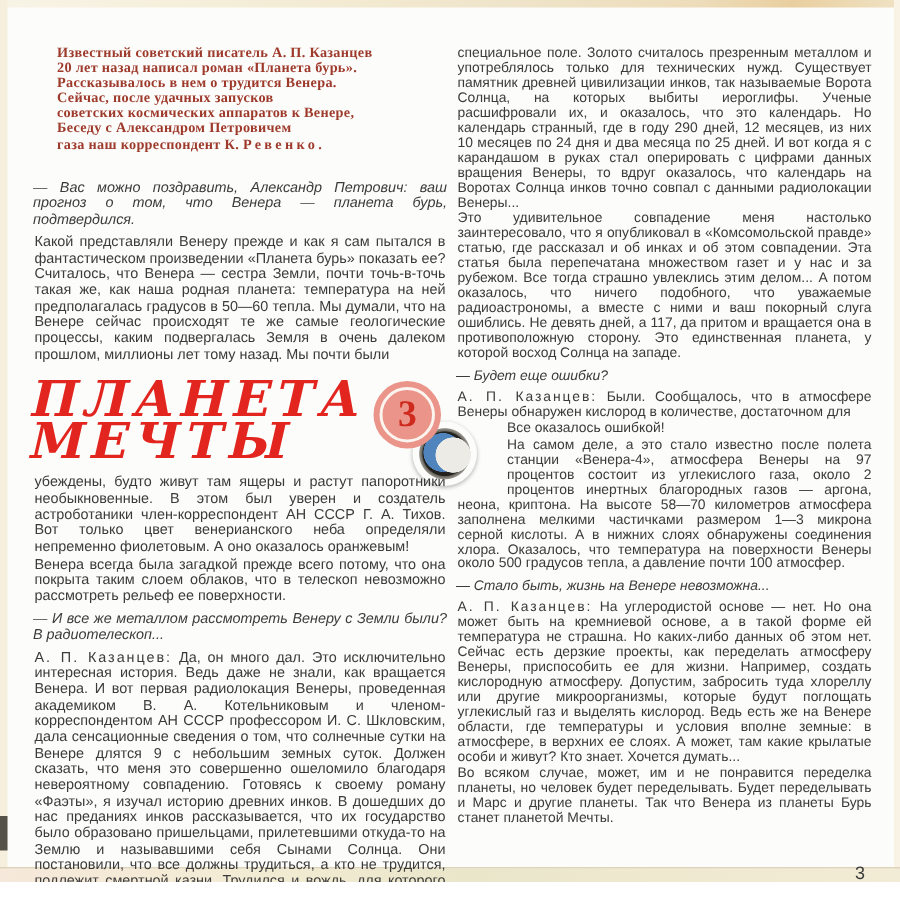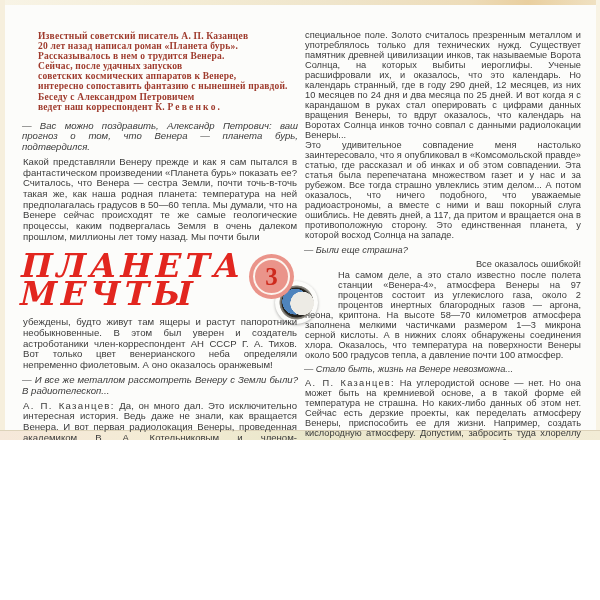--- a/index.html
+++ b/index.html
@@ -1,17 +1,17 @@
 <!DOCTYPE html>
 <html><head>
 <meta charset="utf-8">
 <style>
   html,body{margin:0;padding:0;}
   #page{
-    position:relative;width:600px;height:440px;overflow:hidden;
+    position:relative;width:600px;height:588px;overflow:hidden;
     background:#fcfcfa;
     font-family:"Liberation Sans",sans-serif;
     color:#3b3b3b;
   }
   
   .edge-top{position:absolute;top:0;left:0;right:0;height:5px;
     background:linear-gradient(90deg,#f8f4e6,#f3ebd3 35%,#efe5cb 55%,#eddcb9 78%,#e9cf9f 88%,#f0e2c4);}
   .edge-bottom{position:absolute;bottom:0;left:0;right:0;height:9px;border-top:1px solid #ddd3ba;
     background:linear-gradient(90deg,#f6e8da,#f3ecd4 28%,#e9e6ca 52%,#efe9d0 75%,#f2ecd6);}
   .edge-left{position:absolute;left:0;top:0;bottom:0;width:5px;background:#f6efdd;}
@@ -55,72 +55,73 @@
     position:absolute;left:275px;top:281px;width:43px;height:43px;border-radius:50%;z-index:2;
     background:
       radial-gradient(circle at 63% 52%, #edebe5 0 33%, rgba(0,0,0,0) 34%),
       radial-gradient(circle at 47% 48%, #4f84bd 0 40%, rgba(0,0,0,0) 41%),
       radial-gradient(circle at 50% 50%, #23221f 0 48%, #6a675f 50%, #94918a 55%, rgba(0,0,0,0) 57%);
     box-shadow:0 1px 3px rgba(0,0,0,0.3);
   }
 
   
   .spacer{float:left;width:34px;height:41px;}
-  .indent{padding-left:19px;text-align:right;}
+  .indent{padding-left:19px;text-align:left;}
 
   .page-number{position:absolute;left:570px;top:575px;font-size:12px;color:#3b3b3b;}
 </style>
 </head>
 <body>
 
 <div id="page">
   <div class="edge-top"></div>
   <div class="edge-left"></div>
   <div class="edge-right"></div>
   <div class="edge-bottom"></div>
   <div class="scan-mark"></div>
 
   <div class="intro">
     <div>Известный советский писатель А. П. Казанцев</div>
     <div>20 лет назад написал роман «Планета бурь».</div>
     <div>Рассказывалось в нем о трудится Венера.</div>
     <div>Сейчас, после удачных запусков</div>
     <div>советских космических аппаратов к Венере,</div>
-    <div>интересно сопоставить фантазию с нынешней правдой.</div>
     <div>Беседу с Александром Петровичем</div>
     <div>
-      <span>ведет наш корреспондент К.</span>
+      <span>газа наш корреспондент К.</span>
       <span class="nm-sp">Ревенко.</span>
     </div>
   </div>
 
   <div class="col lc">
     <p class="q">— Вас можно поздравить, Александр Петрович: ваш прогноз о том, что Венера — планета бурь, подтвердился.</p>
     <p>Какой представляли Венеру прежде и как я сам пытался в фантастическом произведении «Планета бурь» показать ее? Считалось, что Венера — сестра Земли, почти точь-в-точь такая же, как наша родная планета: температура на ней предполагалась градусов в 50—60 тепла. Мы думали, что на Венере сейчас происходят те же самые геологические процессы, каким подвергалась Земля в очень далеком прошлом, миллионы лет тому назад. Мы почти были</p>
 
     <div class="title">
       <div>ПЛАНЕТА</div>
       <div>МЕЧТЫ</div>
     </div>
 
     <p>убеждены, будто живут там ящеры и растут папоротники необыкновенные. В этом был уверен и создатель астроботаники член-корреспондент АН СССР Г. А. Тихов. Вот только цвет венерианского неба определяли непременно фиолетовым. А оно оказалось оранжевым!</p>
+    <p>Венера всегда была загадкой прежде всего потому, что она покрыта таким слоем облаков, что в телескоп невозможно рассмотреть рельеф ее поверхности.</p>
     <p class="q">— И все же металлом рассмотреть Венеру с Земли были? В радиотелескоп...</p>
     <p><span class="nm">А. П. Казанцев:</span><span> Да, он много дал. Это исключительно интересная история. Ведь даже не знали, как вращается Венера. И вот первая радиолокация Венеры, проведенная академиком В. А. Котельниковым и членом-корреспондентом АН СССР профессором И. С. Шкловским, дала сенсационные сведения о том, что солнечные сутки на Венере длятся 9 с небольшим земных суток. Должен сказать, что меня это совершенно ошеломило благодаря невероятному совпадению. Готовясь к своему роману «Фаэты», я изучал историю древних инков. В дошедших до нас преданиях инков рассказывается, что их государство было образовано пришельцами, прилетевшими откуда-то на Землю и называвшими себя Сынами Солнца. Они постановили, что все должны трудиться, а кто не трудится, подлежит смертной казни. Трудился и вождь, для которого отводилось</span></p>
   </div>
 
   <div class="badge">
     <span class="badge-num">3</span>
   </div>
 
   <div class="planet"></div>
 
   <div class="col rc">
     <p>специальное поле. Золото считалось презренным металлом и употреблялось только для технических нужд. Существует памятник древней цивилизации инков, так называемые Ворота Солнца, на которых выбиты иероглифы. Ученые расшифровали их, и оказалось, что это календарь. Но календарь странный, где в году 290 дней, 12 месяцев, из них 10 месяцев по 24 дня и два месяца по 25 дней. И вот когда я с карандашом в руках стал оперировать с цифрами данных вращения Венеры, то вдруг оказалось, что календарь на Воротах Солнца инков точно совпал с данными радиолокации Венеры...</p>
     <p>Это удивительное совпадение меня настолько заинтересовало, что я опубликовал в «Комсомольской правде» статью, где рассказал и об инках и об этом совпадении. Эта статья была перепечатана множеством газет и у нас и за рубежом. Все тогда страшно увлеклись этим делом... А потом оказалось, что ничего подобного, что уважаемые радиоастрономы, а вместе с ними и ваш покорный слуга ошиблись. Не девять дней, а 117, да притом и вращается она в противоположную сторону. Это единственная планета, у которой восход Солнца на западе.</p>
-    <p class="q">— Были еще страшна?</p>
+    <p class="q">— Будет еще ошибки?</p>
+    <p><span class="nm">А. П. Казанцев:</span><span> Были. Сообщалось, что в атмосфере Венеры обнаружен кислород в количестве, достаточном для</span></p>
     <div>
       <span class="spacer"></span>
     </div>
     <p class="indent">Все оказалось ошибкой!</p>
     <p>На самом деле, а это стало известно после полета станции «Венера-4», атмосфера Венеры на 97 процентов состоит из углекислого газа, около 2 процентов инертных благородных газов — аргона, неона, криптона. На высоте 58—70 километров атмосфера заполнена мелкими частичками размером 1—3 микрона серной кислоты. А в нижних слоях обнаружены соединения хлора. Оказалось, что температура на поверхности Венеры около 500 градусов тепла, а давление почти 100 атмосфер.</p>
     <p class="q">— Стало быть, жизнь на Венере невозможна...</p>
     <p><span class="nm">А. П. Казанцев:</span><span> На углеродистой основе — нет. Но она может быть на кремниевой основе, а в такой форме ей температура не страшна. Но каких-либо данных об этом нет. Сейчас есть дерзкие проекты, как переделать атмосферу Венеры, приспособить ее для жизни. Например, создать кислородную атмосферу. Допустим, забросить туда хлореллу или другие микроорганизмы, которые будут поглощать углекислый газ и выделять кислород. Ведь есть же на Венере области, где температуры и условия вполне земные: в атмосфере, в верхних ее слоях. А может, там какие крылатые особи и живут? Кто знает. Хочется думать...</span></p>
     <p>Во всяком случае, может, им и не понравится переделка планеты, но человек будет переделывать. Будет переделывать и Марс и другие планеты. Так что Венера из планеты Бурь станет планетой Мечты.</p>
   </div>
 

